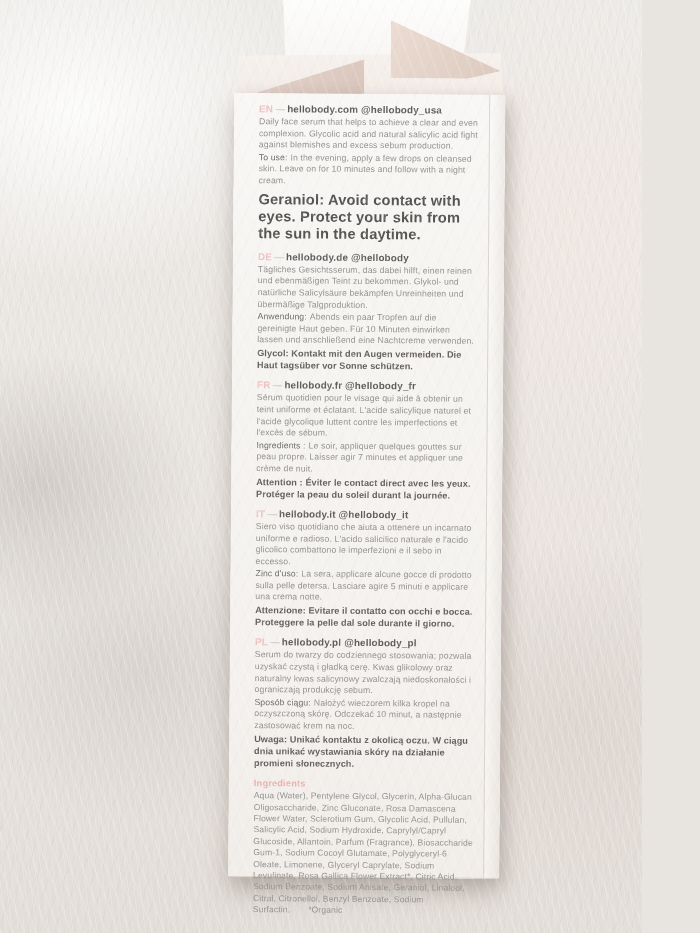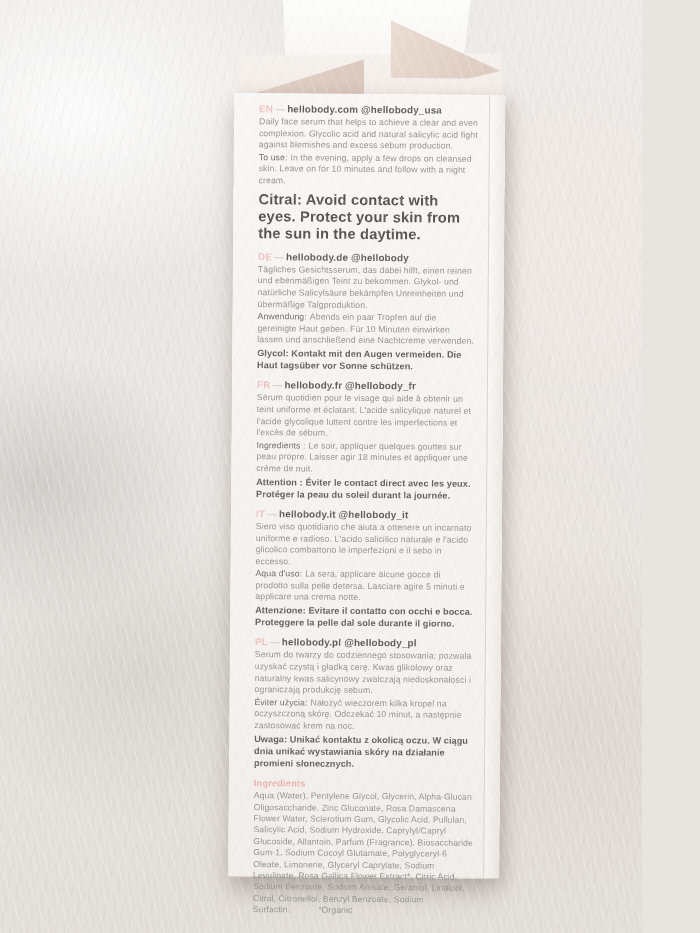--- a/index.html
+++ b/index.html
@@ -85,21 +85,21 @@
     margin: 0 0 1px; color: #949290; }
   .lbl { font-weight: normal; color: #6e6c69; margin-right: 3px; }
   .warning-strong { font-size: 9.1px; line-height: 12.2px; font-weight: bold;
     color: #63615f; margin: 1px 0 0; letter-spacing: .1px; }
   .warning-large { font-size: 14.6px; line-height: 17.4px; font-weight: bold;
     color: #565452; margin: 4px 0 3px; letter-spacing: .2px; }
   .ingredients-label { font-size: 9.2px; font-weight: bold; color: #e9b1af;
     margin: 9px 0 2px; letter-spacing: .2px; }
   .ingredients-text { font-size: 8.6px; line-height: 11.4px; color: #959391;
     letter-spacing: .1px; }
-  .organic-note { margin-left: 28px; }
+  .organic-note { margin-left: 18px; }
 </style>
 </head>
 <body>
 
 <div class="photo">
   <div class="box">
     <div class="tuck-flap"></div>
     <div class="opening"></div>
     <div class="inner-flap-left"></div>
     <div class="inner-flap-right"></div>
@@ -110,21 +110,21 @@
 
         <section>
           <p class="lang-header">
             <span class="lang-code">EN</span><span class="dash">—</span><span>hellobody.com @hellobody_usa</span>
           </p>
           <p class="body-text">Daily face serum that helps to achieve a clear and even complexion. Glycolic acid and natural salicylic acid fight against blemishes and excess sebum production.</p>
           <p class="body-text">
             <span class="lbl">To use:</span><span>In the evening, apply a few drops on cleansed skin. Leave on for 10 minutes and follow with a night cream.</span>
           </p>
           <p class="warning-large">
-            <span>Citral:</span>
+            <span>Geraniol:</span>
             <span>Avoid contact with eyes. Protect your skin from the sun in the daytime.</span>
           </p>
         </section>
 
         <section>
           <p class="lang-header">
             <span class="lang-code">DE</span><span class="dash">—</span><span>hellobody.de @hellobody</span>
           </p>
           <p class="body-text">Tägliches Gesichtsserum, das dabei hilft, einen reinen und ebenmäßigen Teint zu bekommen. Glykol- und natürliche Salicylsäure bekämpfen Unreinheiten und übermäßige Talgproduktion.</p>
           <p class="body-text">
@@ -135,49 +135,49 @@
             <span>Kontakt mit den Augen vermeiden. Die Haut tagsüber vor Sonne schützen.</span>
           </p>
         </section>
 
         <section>
           <p class="lang-header">
             <span class="lang-code">FR</span><span class="dash">—</span><span>hellobody.fr @hellobody_fr</span>
           </p>
           <p class="body-text">Sérum quotidien pour le visage qui aide à obtenir un teint uniforme et éclatant. L'acide salicylique naturel et l'acide glycolique luttent contre les imperfections et l'excès de sébum.</p>
           <p class="body-text">
-            <span class="lbl">Ingredients :</span><span>Le soir, appliquer quelques gouttes sur peau propre. Laisser agir 18 minutes et appliquer une crème de nuit.</span>
+            <span class="lbl">Ingredients :</span><span>Le soir, appliquer quelques gouttes sur peau propre. Laisser agir 7 minutes et appliquer une crème de nuit.</span>
           </p>
           <p class="warning-strong">
             <span>Attention :</span>
             <span>Éviter le contact direct avec les yeux. Protéger la peau du soleil durant la journée.</span>
           </p>
         </section>
 
         <section>
           <p class="lang-header">
             <span class="lang-code">IT</span><span class="dash">—</span><span>hellobody.it @hellobody_it</span>
           </p>
           <p class="body-text">Siero viso quotidiano che aiuta a ottenere un incarnato uniforme e radioso. L'acido salicilico naturale e l'acido glicolico combattono le imperfezioni e il sebo in eccesso.</p>
           <p class="body-text">
-            <span class="lbl">Aqua d'uso:</span><span>La sera, applicare alcune gocce di prodotto sulla pelle detersa. Lasciare agire 5 minuti e applicare una crema notte.</span>
+            <span class="lbl">Zinc d'uso:</span><span>La sera, applicare alcune gocce di prodotto sulla pelle detersa. Lasciare agire 5 minuti e applicare una crema notte.</span>
           </p>
           <p class="warning-strong">
             <span>Attenzione:</span>
             <span>Evitare il contatto con occhi e bocca. Proteggere la pelle dal sole durante il giorno.</span>
           </p>
         </section>
 
         <section>
           <p class="lang-header">
             <span class="lang-code">PL</span><span class="dash">—</span><span>hellobody.pl @hellobody_pl</span>
           </p>
           <p class="body-text">Serum do twarzy do codziennego stosowania; pozwala uzyskać czystą i gładką cerę. Kwas glikolowy oraz naturalny kwas salicynowy zwalczają niedoskonałości i ograniczają produkcję sebum.</p>
           <p class="body-text">
-            <span class="lbl">Éviter użycia:</span><span>Nałożyć wieczorem kilka kropel na oczyszczoną skórę. Odczekać 10 minut, a następnie zastosować krem na noc.</span>
+            <span class="lbl">Sposób ciągu:</span><span>Nałożyć wieczorem kilka kropel na oczyszczoną skórę. Odczekać 10 minut, a następnie zastosować krem na noc.</span>
           </p>
           <p class="warning-strong">
             <span>Uwaga:</span>
             <span>Unikać kontaktu z okolicą oczu. W ciągu dnia unikać wystawiania skóry na działanie promieni słonecznych.</span>
           </p>
         </section>
 
         <section>
           <p class="ingredients-label">Ingredients</p>
           <p class="ingredients-text">

